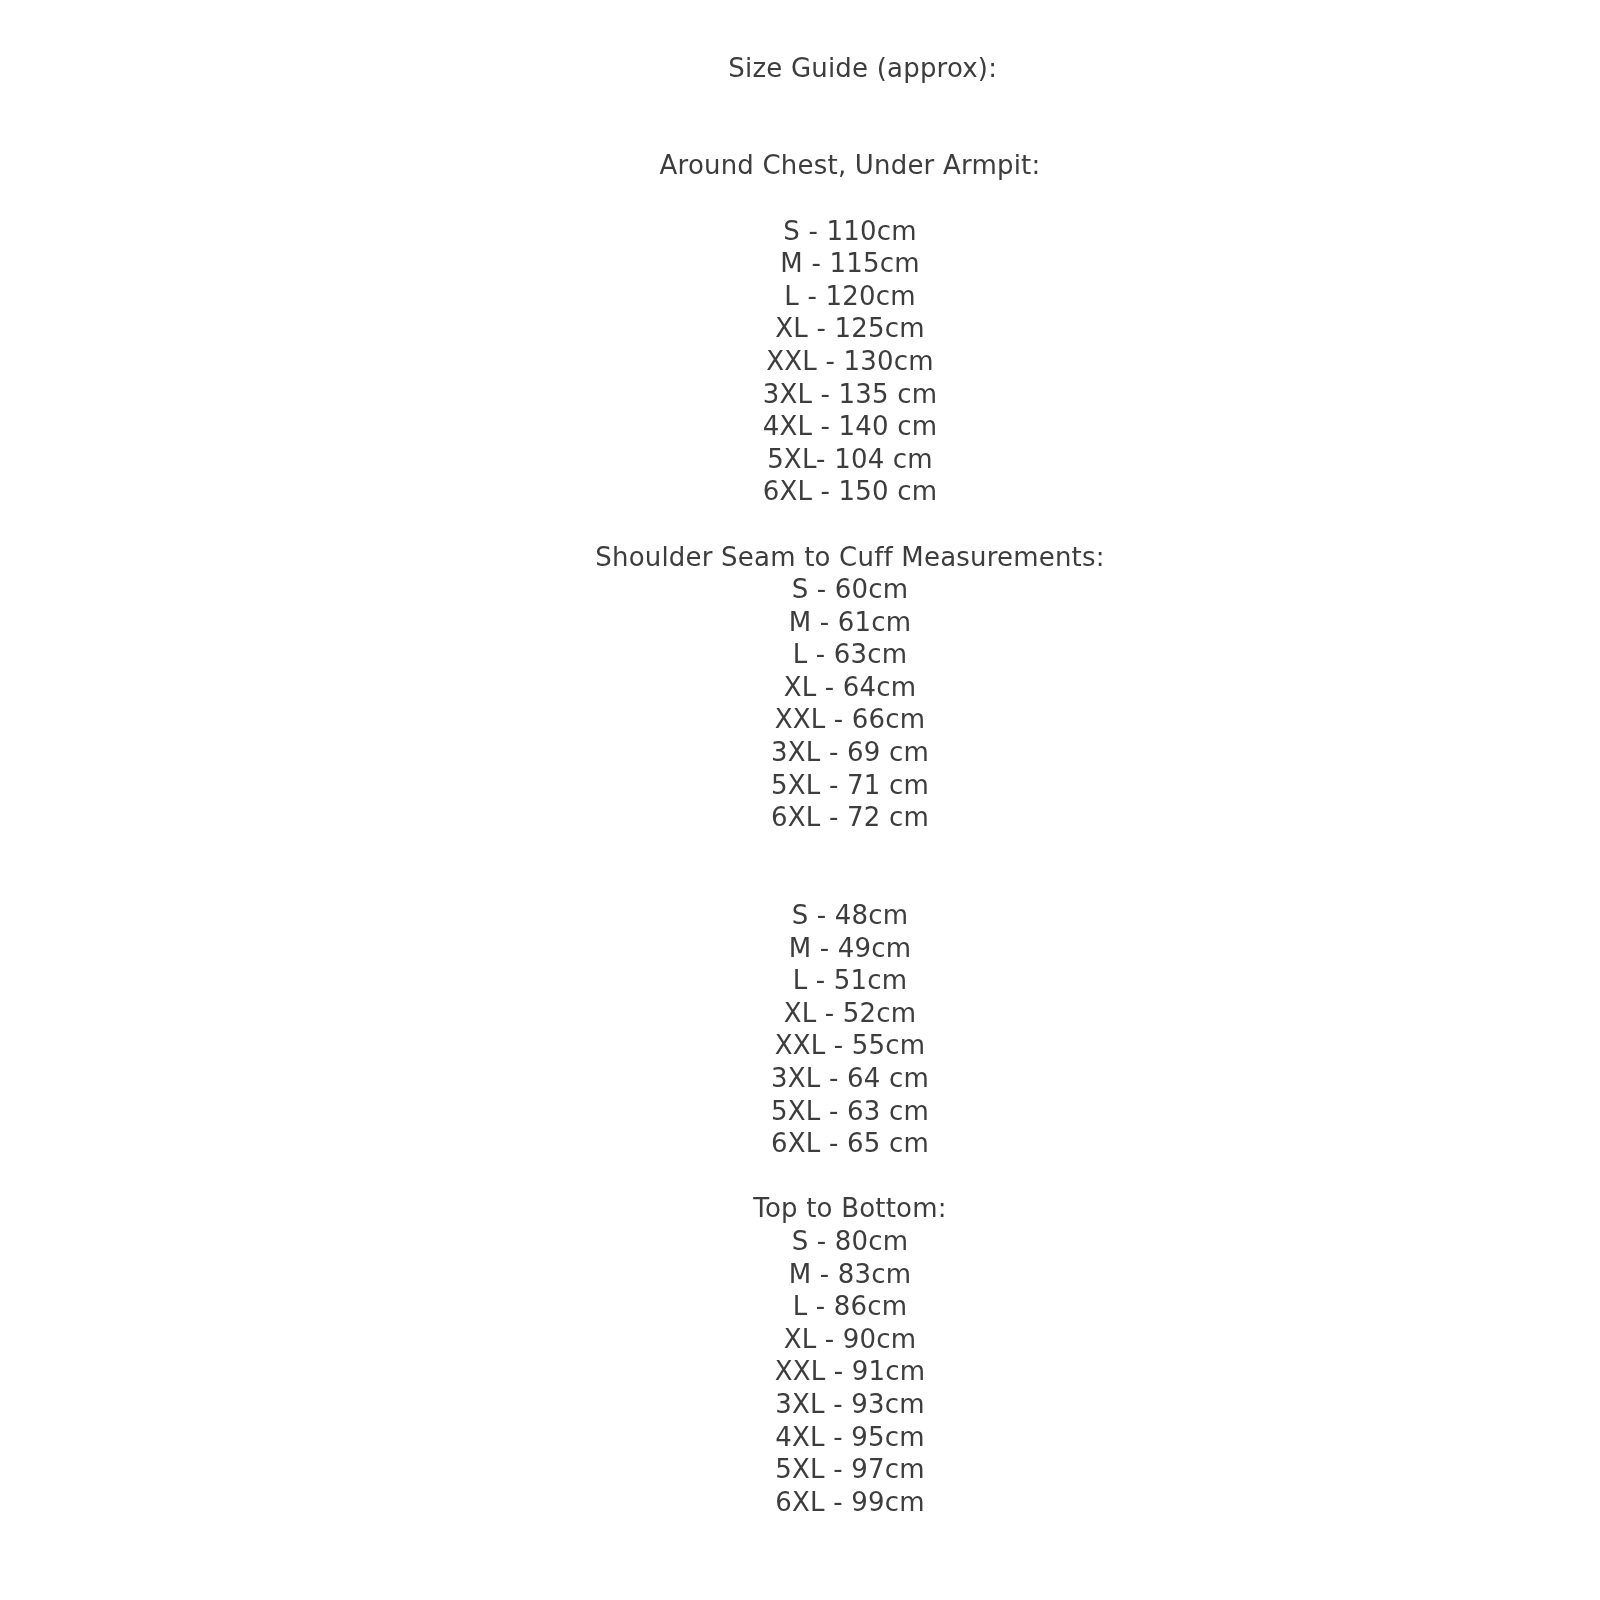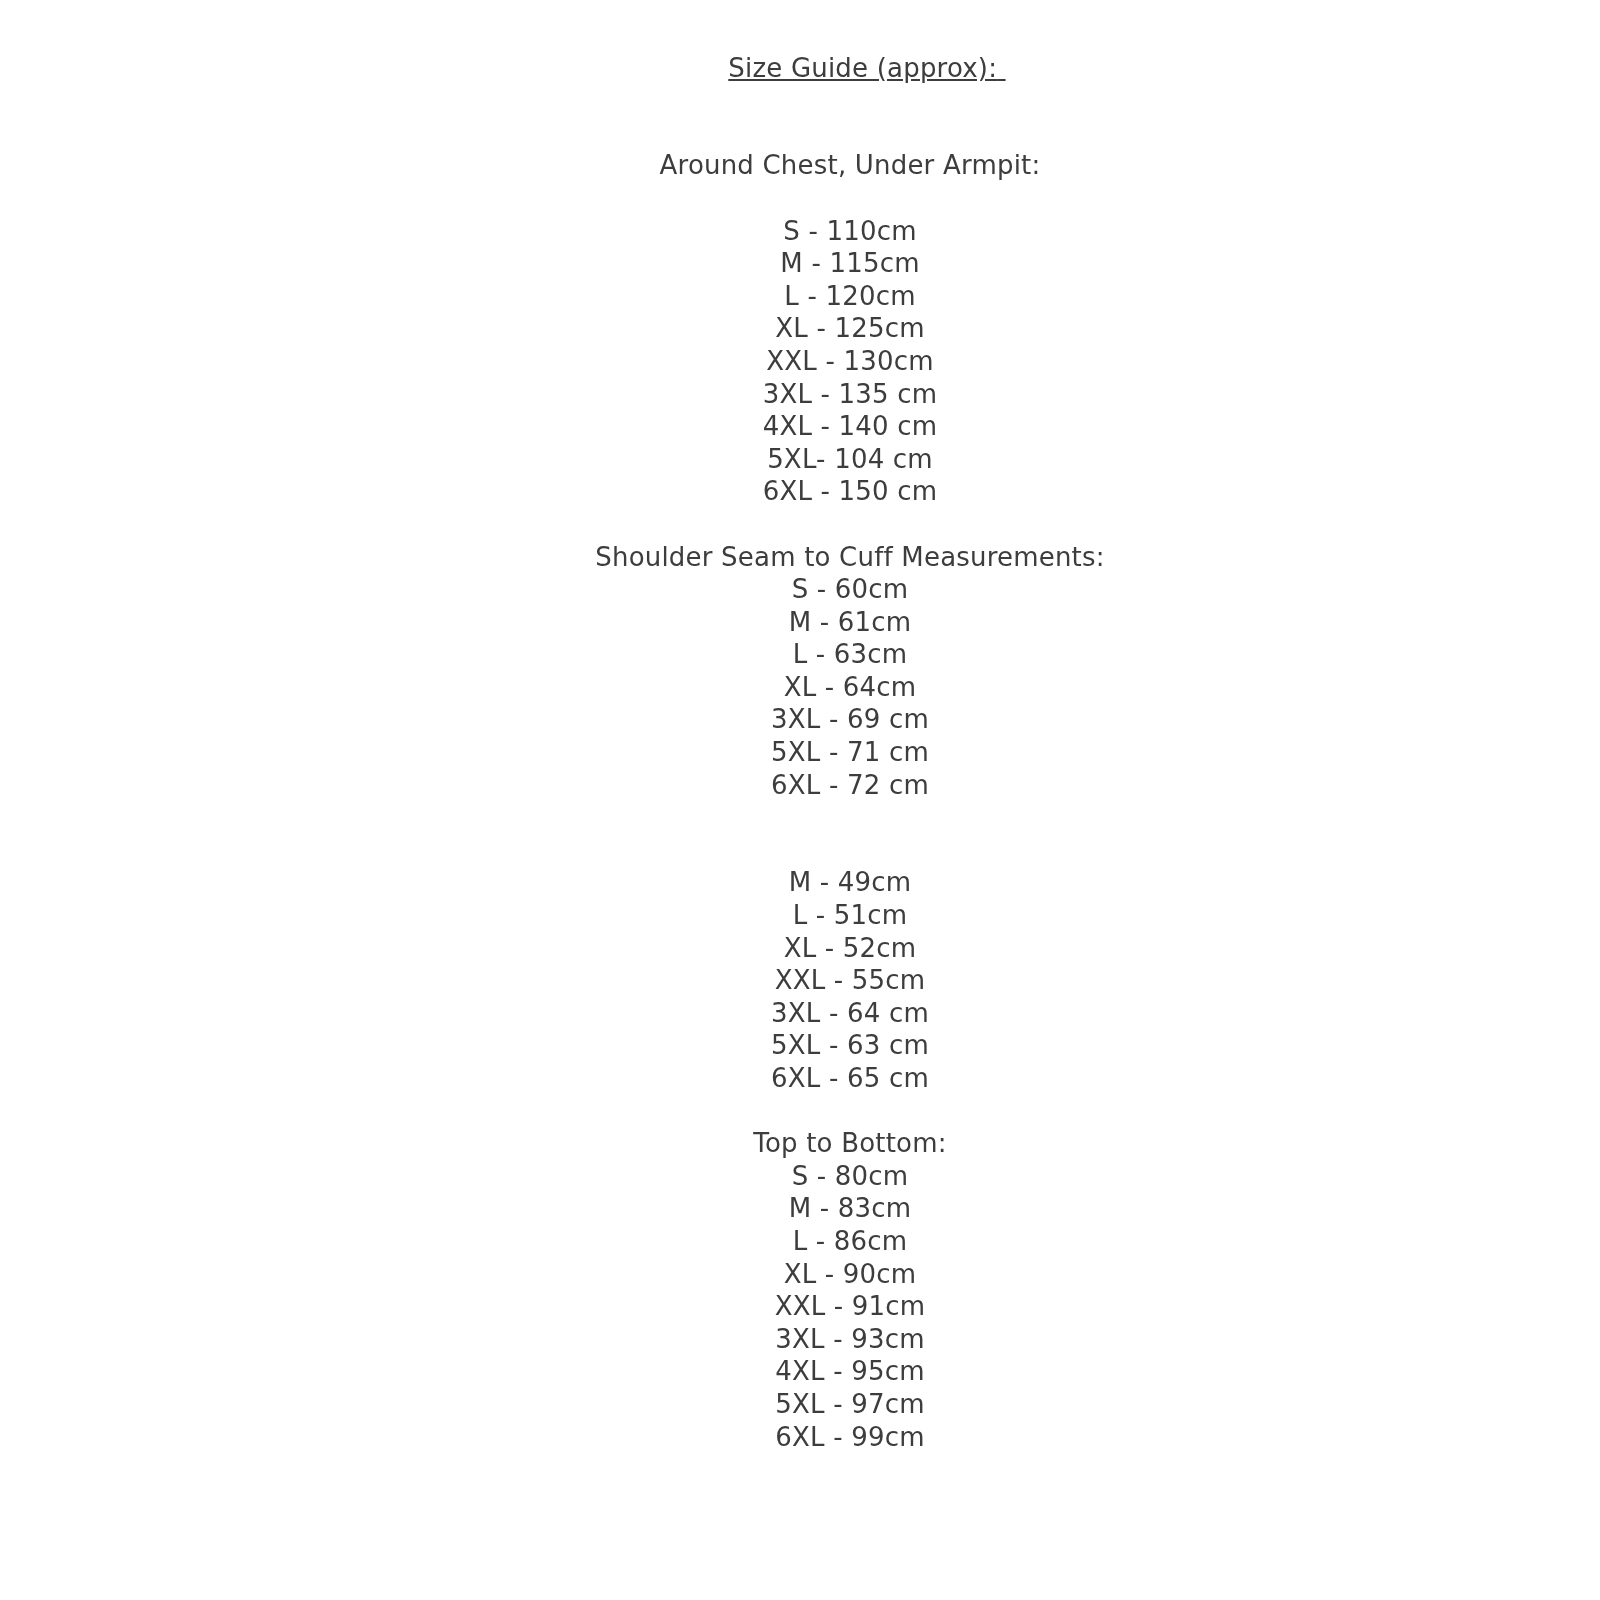--- a/index.html
+++ b/index.html
@@ -26,21 +26,20 @@
     letter-spacing: 0.2px;
   }
   .line {
     min-height: 32.6px;
     white-space: pre;
   }
   .blank {
     height: 32.6px;
   }
   .title-text {
-    text-decoration: underline;
     margin-top: 10px;
   }
   
   .title-text::after {
     content: "\00a0";
   }
 </style>
 </head>
 <body>
 
@@ -70,31 +69,33 @@
 
   <div class="line blank"></div>
 
   <section>
     <div class="line">Shoulder Seam to Cuff Measurements:</div>
     <div>
         <div class="line">S - 60cm</div>
         <div class="line">M - 61cm</div>
         <div class="line">L - 63cm</div>
         <div class="line">XL - 64cm</div>
+        <div class="line">XXL - 66cm</div>
         <div class="line">3XL - 69 cm</div>
         <div class="line">5XL - 71 cm</div>
         <div class="line">6XL - 72 cm</div>
       </div>
   </section>
 
   <div class="line blank"></div>
 
   <section>
     <div class="line blank"></div>
     <div>
+        <div class="line">S - 48cm</div>
         <div class="line">M - 49cm</div>
         <div class="line">L - 51cm</div>
         <div class="line">XL - 52cm</div>
         <div class="line">XXL - 55cm</div>
         <div class="line">3XL - 64 cm</div>
         <div class="line">5XL - 63 cm</div>
         <div class="line">6XL - 65 cm</div>
       </div>
   </section>
 

